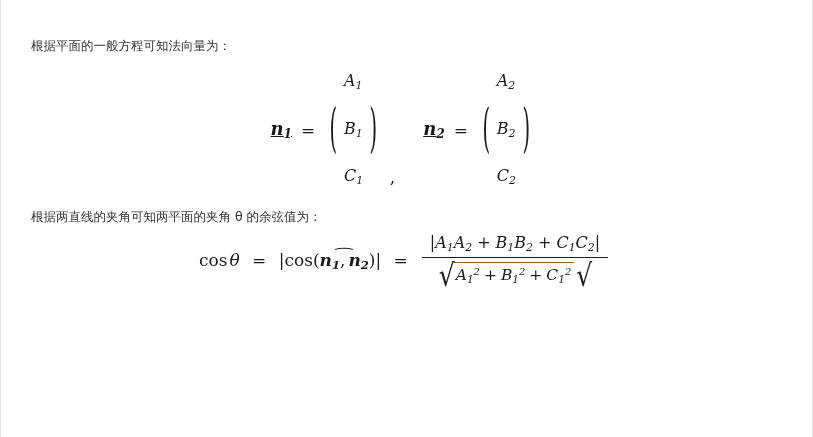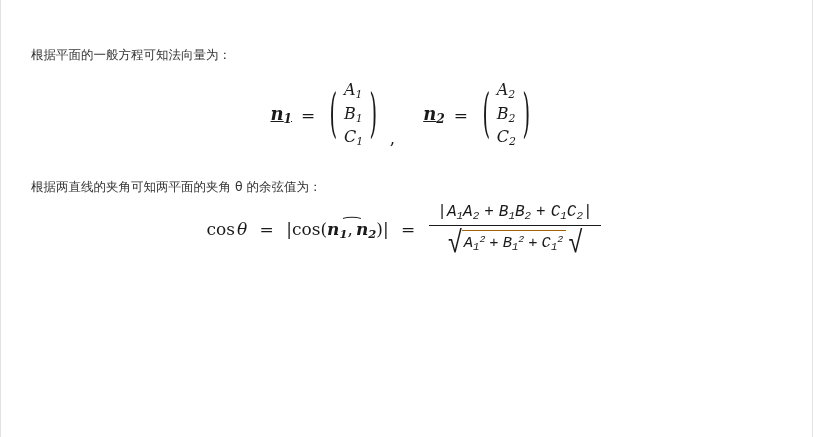--- a/index.html
+++ b/index.html
@@ -26,22 +26,22 @@
   .content {
     padding: 30px 36px 0 30px;
   }
   .para {
     font-family: "DejaVu Sans", sans-serif;
     font-size: 12.5px;
     color: #333333;
     line-height: 1.7;
     margin: 0 0 6px 0;
   }
-  .p-1 { margin-top: 14px; }
-  .p-2 { margin-top: 26px; }
+  .p-1 { margin-top: 5px; }
+  .p-2 { margin-top: 17px; }
   .p-3 { margin-top: 30px; }
 
   
   .math-block {
     display: flex;
     justify-content: center;
     align-items: center;
     font-family: "DejaVu Serif", serif;
     color: #1a1a1a;
   }
@@ -88,20 +88,21 @@
     transform: scaleY(3.05) scaleX(1.15);
     transform-origin: center;
     margin: 0 7px;
     font-family: "DejaVu Serif", serif;
   }
   .vec-col {
     display: inline-flex;
     flex-direction: column;
     line-height: 1.34;
     font-size: 16px;
+    gap: 24px;
   }
   .comma {
     font-size: 17px;
     margin: 0 12px 0 6px;
     align-self: flex-end;
     padding-bottom: 2px;
   }
   .spacer-vec { width: 16px; display: inline-block; }
 
   
@@ -123,21 +124,20 @@
     transform: translateX(-50%) scaleX(2.55);
     font-size: 13px;
     line-height: 1;
   }
   .frac {
     display: inline-flex;
     flex-direction: column;
     align-items: center;
     margin-left: 7px;
     vertical-align: middle;
-    font-family: Liberation Mono, monospace;
   }
   .frac .num {
     padding: 0 8px 3px 8px;
     font-size: 16px;
     white-space: nowrap;
   }
   .frac .bar {
     width: 100%;
     height: 1px;
     background: #1a1a1a;

